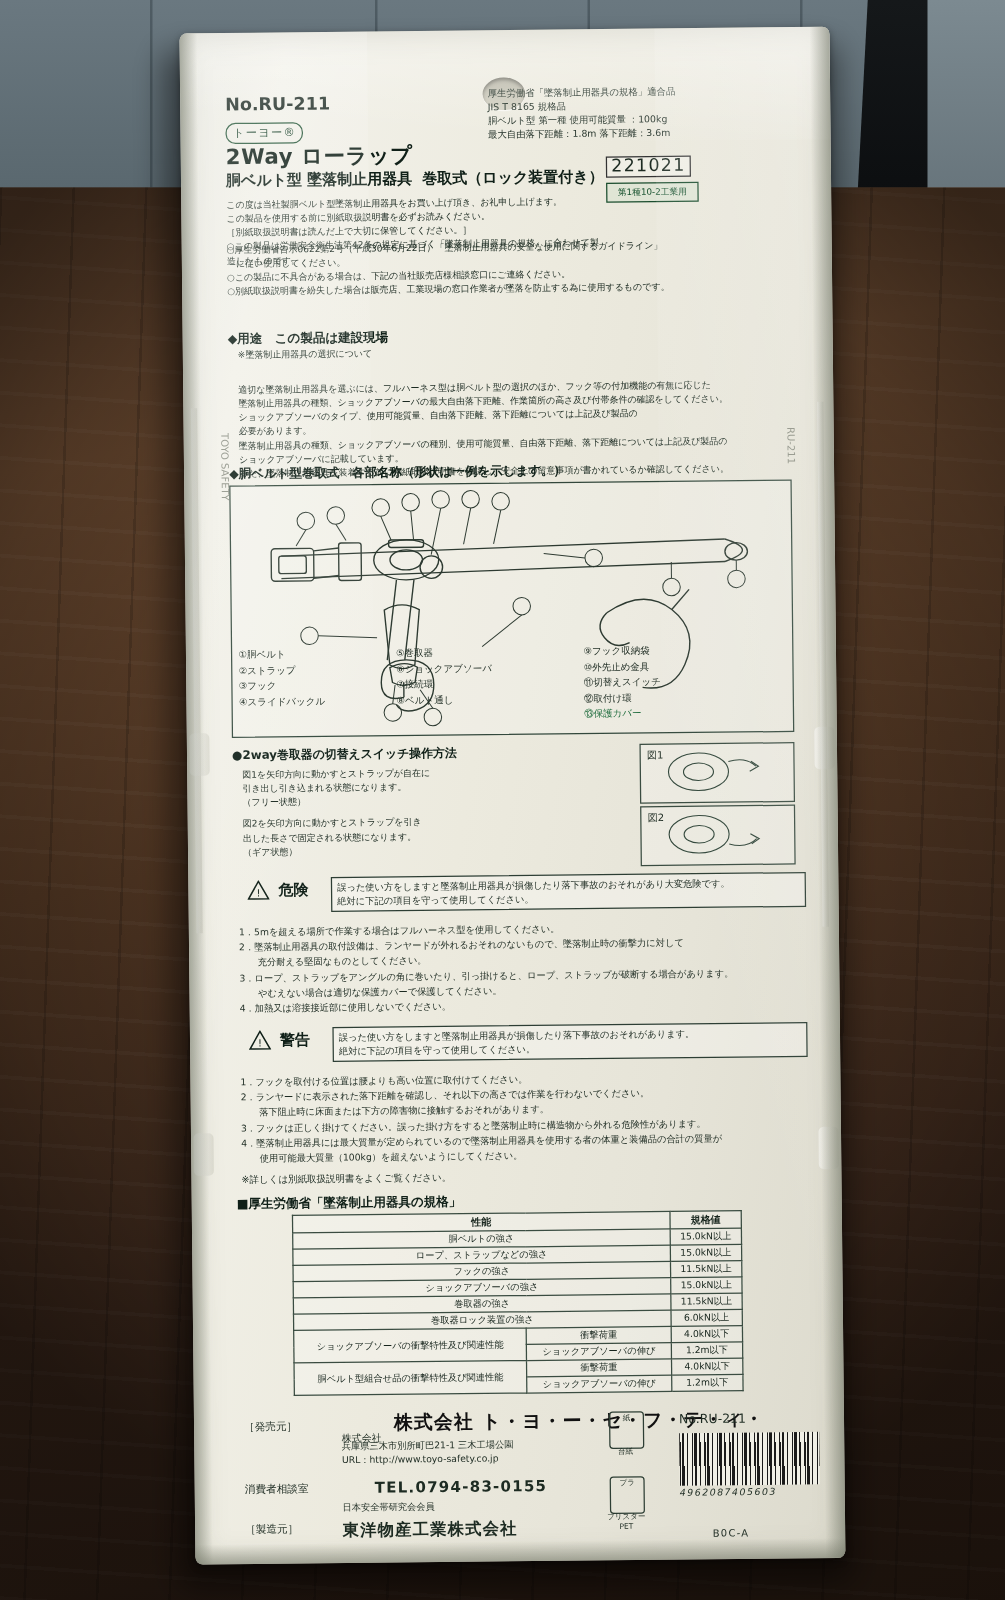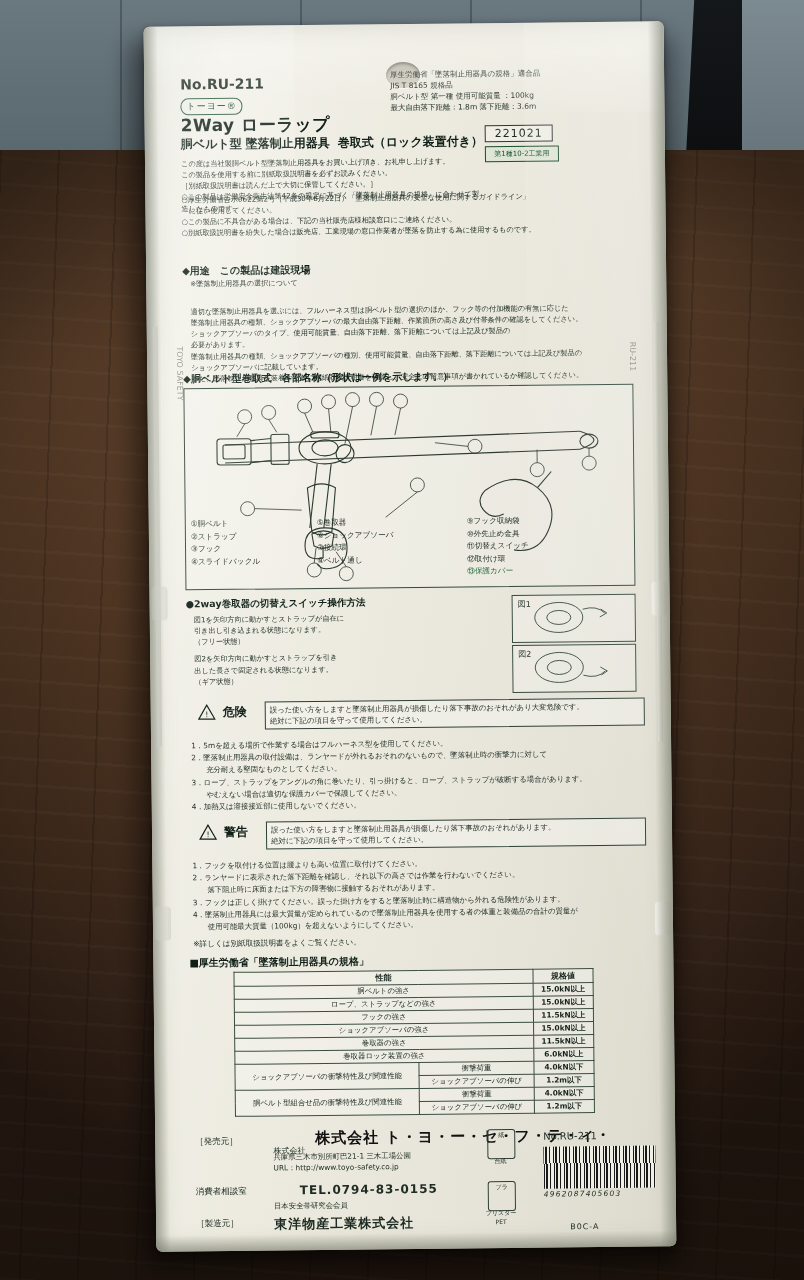--- a/index.html
+++ b/index.html
@@ -103,21 +103,21 @@
   .title-main{position:absolute;left:18px;top:60px;font-size:17px;font-weight:bold;color:#102018;letter-spacing:.5px;}
   .title-sub{position:absolute;left:18px;top:82px;font-size:12px;font-weight:bold;color:#102018;}
   .title-sub2{position:absolute;left:175px;top:82px;font-size:12px;font-weight:bold;color:#102018;}
 
   .spec-box{
     position:absolute;left:228px;top:18px;width:238px;font-size:7.5px;line-height:1.45;color:#1b2a21;
   }
   .spec-box div{white-space:nowrap;}
   .lot-box{
     position:absolute;left:322px;top:74px;width:66px;height:15px;border:1px solid #333;
-    font-size:11px;text-align:center;line-height:15px;letter-spacing:1px;background:rgba(255,255,255,.25);
+    font-size:14px;text-align:center;line-height:15px;letter-spacing:1px;background:rgba(255,255,255,.25);
   }
   .stamp{
     position:absolute;left:322px;top:95px;width:72px;height:14px;border:1px solid #1b4d2e;
     color:#14502c;font-size:7px;text-align:center;line-height:14px;background:rgba(190,220,190,.25);
   }
 
   .para{position:absolute;font-size:7.2px;line-height:1.55;color:#1b2a21;}
   .p-intro{left:18px;top:104px;width:300px;}
   .p-intro2{left:18px;top:140px;width:448px;}
 
@@ -165,21 +165,21 @@
   .p-ref{left:22px;top:884px;width:444px;font-size:7.6px;}
 
   .h-std{left:18px;top:902px;font-size:10px;}
   table.std{
     position:absolute;left:62px;top:918px;width:360px;border-collapse:collapse;
     font-size:7.4px;background:rgba(255,255,255,.25);
   }
   table.std th, table.std td{border:1px solid #3a4c41;padding:1px 3px;color:#16241c;}
   table.std th{font-weight:bold;text-align:center;font-size:8px;}
   table.std td.k{text-align:center;}
-  table.std td.v{text-align:center;font-weight:bold;}
+  table.std td.v{text-align:center;}
 
   
   .bottom{
     position:absolute;left:14px;top:1078px;width:470px;height:108px;font-size:8px;
   }
   .b-label{position:absolute;font-size:8.5px;}
   .bl1{left:8px;top:4px;}
   .bl2{left:8px;top:54px;}
   .bl3{left:8px;top:86px;}
   .company{position:absolute;left:86px;top:0px;font-size:15px;font-weight:bold;letter-spacing:1px;color:#111;}

